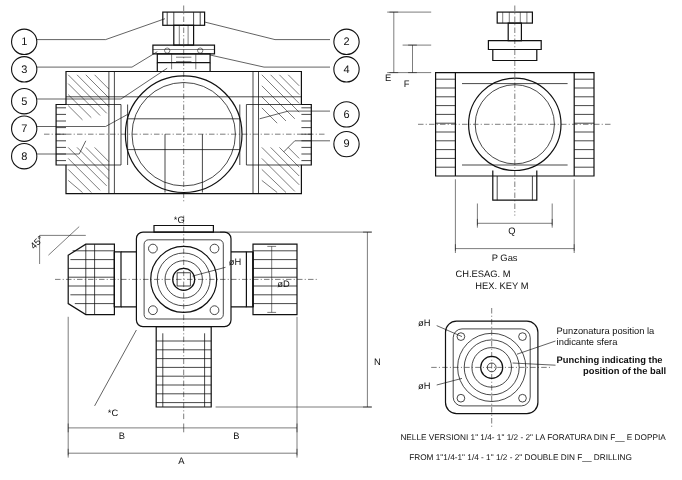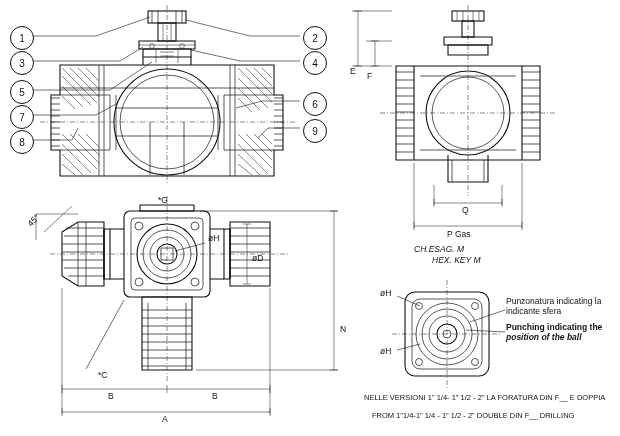--- a/index.html
+++ b/index.html
@@ -3,21 +3,21 @@
 <meta charset="utf-8">
 <style>
   html,body{margin:0;padding:0;background:#ffffff;}
   body{width:620px;height:436px;position:relative;overflow:hidden;
        font-family:"Liberation Sans", sans-serif;color:#111;}
   #sheet{position:absolute;inset:0;width:620px;height:436px;}
   .callout{position:absolute;width:22px;height:22px;border:1.2px solid #111;border-radius:50%;
            display:flex;align-items:center;justify-content:center;font-size:10px;background:#fff;
            font-family:"Liberation Sans", sans-serif;}
   .lbl{position:absolute;font-size:8.5px;line-height:1.15;white-space:pre;}
-  .lbl.it{font-style:italic;}
+  .lbl.it{}
   .lbl.b{font-weight:bold;}
   svg{display:block;}
   .ln{stroke:#111;fill:none;}
   .thin{stroke-width:.7;}
   .vthin{stroke-width:.5;}
   .med{stroke-width:1.1;}
   .dash{stroke-dasharray:5 2 1 2;stroke-width:.5;}
   .lead{stroke:#111;stroke-width:.6;fill:none;}
 </style>
 </head>
@@ -225,18 +225,18 @@
 <div class="lbl" style="left:98px;top:371px;">*C</div>
 <div class="lbl" style="left:108px;top:392px;">B</div>
 <div class="lbl" style="left:212px;top:392px;">B</div>
 <div class="lbl" style="left:162px;top:415px;">A</div>
 <div class="lbl" style="left:26px;top:222px;transform:rotate(-45deg);transform-origin:left top;">45°</div>
 <div class="lbl" style="left:380px;top:289px;">øH</div>
 <div class="lbl" style="left:380px;top:347px;">øH</div>
 
 <div class="lbl it" style="left:414px;top:245px;">CH.ESAG. M</div>
 <div class="lbl it" style="left:432px;top:256px;">HEX. KEY M</div>
-<div class="lbl" style="left:506px;top:297px;">Punzonatura indicating la</div>
+<div class="lbl" style="left:506px;top:297px;">Punzonatura position la</div>
 <div class="lbl" style="left:506px;top:307px;">indicante sfera</div>
 <div class="lbl b" style="left:506px;top:323px;">Punching indicating the</div>
-<div class="lbl b" style="left:506px;top:333px;font-style:italic;">position of the ball</div>
+<div class="lbl b" style="left:530px;top:333px;">position of the ball</div>
 <div class="lbl" style="left:364px;top:394px;font-size:7.5px;">NELLE VERSIONI 1" 1/4- 1" 1/2 - 2" LA FORATURA DIN F__ E DOPPIA</div>
 <div class="lbl" style="left:372px;top:412px;font-size:7.5px;">FROM 1"1/4-1" 1/4 - 1" 1/2 - 2" DOUBLE DIN F__ DRILLING</div>
 
 </body></html>

